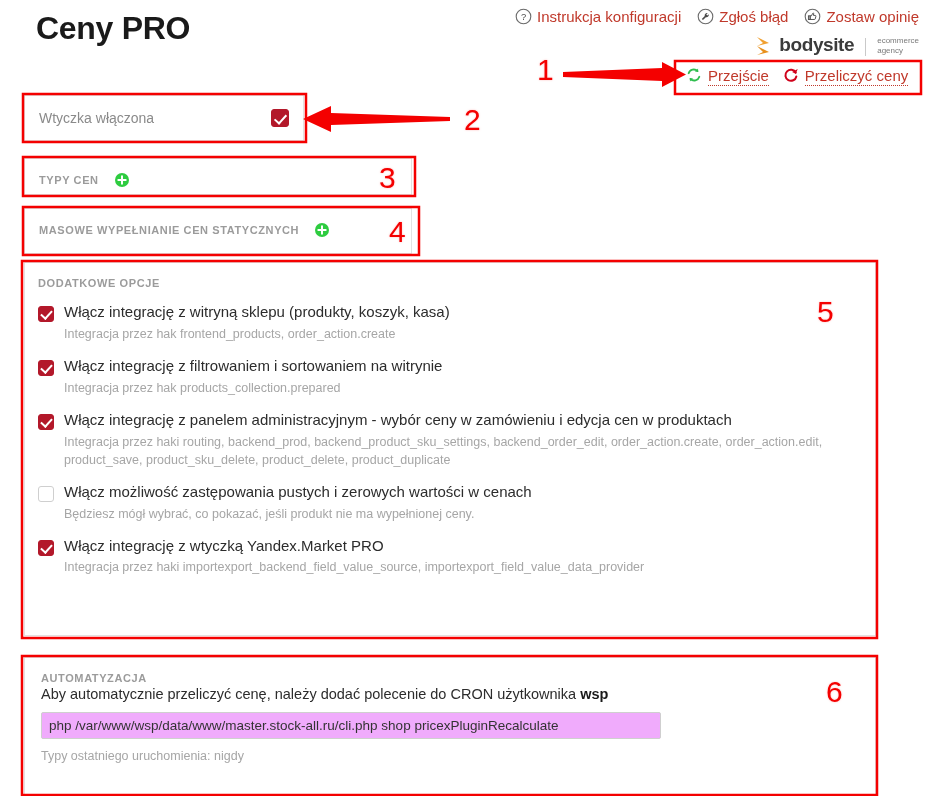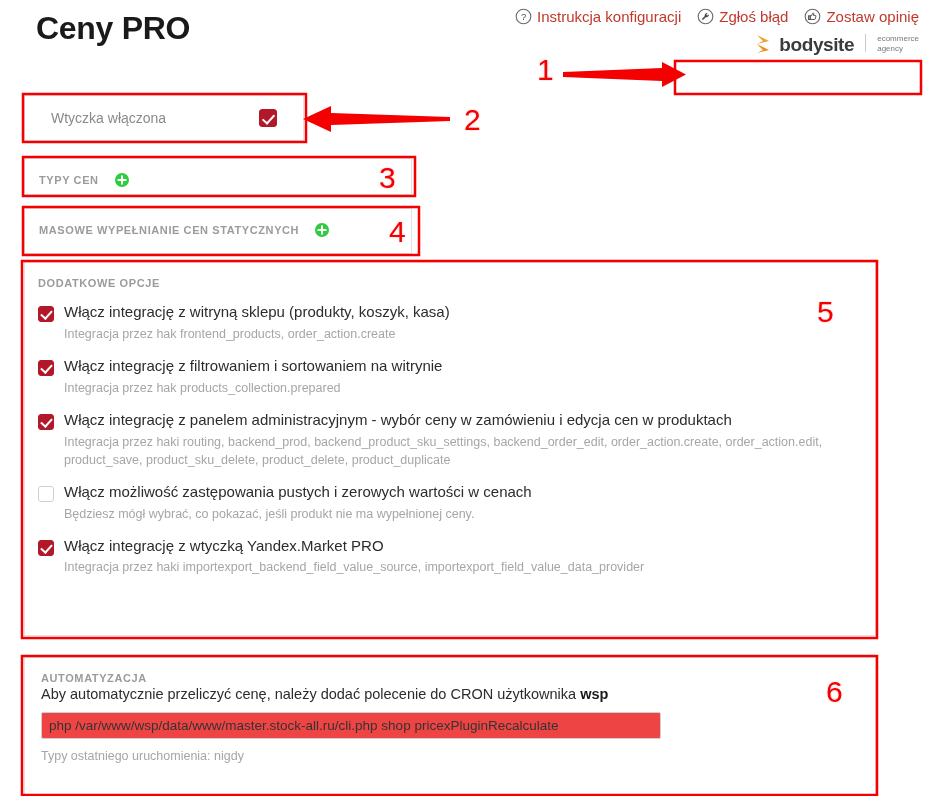--- a/index.html
+++ b/index.html
@@ -22,21 +22,21 @@
   .help-links {
     position: absolute; right: 18px; top: 8px;
     display: flex; align-items: center; gap: 16px;
     font-size: 15px;
   }
   .help-link { display: flex; align-items: center; gap: 5px; color: #c0392b; text-decoration: none; cursor: pointer; white-space: nowrap; }
   .circ-icon { width: 17px; height: 17px; flex: 0 0 17px; }
 
   .brand {
     position: absolute; right: 18px; top: 34px;
-    display: flex; align-items: flex-start; gap: 7px;
+    display: flex; align-items: flex-end; gap: 7px;
   }
   .brand-mark { width: 17px; height: 20px; }
   .brand-name { font-size: 19px; font-weight: bold; color: #3b3b3b; letter-spacing: -0.4px; }
   .brand-div { width: 1px; height: 18px; background: #c9c9c9; margin: 0 4px; }
   .brand-sub { font-size: 8px; color: #7a7a7a; line-height: 1.25; }
 
   .actions {
     position: absolute; left: 676px; top: 63px;
     display: flex; align-items: center; gap: 14px;
     padding: 4px 10px;
@@ -50,21 +50,21 @@
     background: #fff;
     border: 1px solid #e2e2e2;
   }
   .panel-label {
     font-size: 11px; letter-spacing: 0.6px; color: #9b9b9b;
     font-weight: bold; text-transform: uppercase;
   }
 
   
   #panel-enabled { left: 24px; top: 95px; width: 280px; height: 46px;
-    display: flex; align-items: center; justify-content: space-between; padding: 0 26px; }
+    display: flex; align-items: center; justify-content: space-between; padding: 0 14px; }
   .enabled-label { font-size: 14px; color: #8a8a8a; }
 
   
   .sect-head { display: flex; align-items: center; gap: 16px; padding: 14px 14px 0 14px; }
   #panel-typy { left: 24px; top: 158px; width: 388px; height: 37px; }
   #panel-masowe { left: 24px; top: 208px; width: 388px; height: 46px; }
   .plus-icon { width: 14px; height: 14px; flex: 0 0 14px; cursor: pointer; }
 
   
   #panel-opts { left: 24px; top: 262px; width: 852px; height: 374px; padding: 14px 16px 0 13px; }
@@ -86,21 +86,21 @@
   }
   .cb.big { width: 18px; height: 18px; flex: 0 0 18px; margin-top: 0; border-radius: 3px; }
   .cb.big.on::after { left: 5px; top: 2px; width: 5px; height: 10px; }
 
   
   #panel-auto { left: 24px; top: 657px; width: 852px; height: 179px; padding: 14px 16px 0 16px; }
   .auto-text { font-size: 14.5px; color: #2c2c2c; margin-top: 2px; }
   .auto-text b { font-weight: bold; color: #1a1a1a; }
   .cron-input {
     margin-top: 10px; width: 620px; height: 27px;
-    border: 1px solid #cfcfcf; background: #ef4444; border-radius: 2px;
+    border: 1px solid #cfcfcf; background: #f0abfc; border-radius: 2px;
     font-family: "Liberation Sans", sans-serif; font-size: 13.5px; color: #333;
     padding: 0 7px;
   }
   .auto-note { margin-top: 10px; font-size: 12.5px; color: #a6a6a6; }
 
   
   #anno { position: absolute; left: 0; top: 0; width: 937px; height: 796px; pointer-events: none; }
   .anno-num {
     position: absolute; color: #f40000; font-size: 30px;
     font-family: "Liberation Sans", sans-serif;
@@ -153,20 +153,42 @@
       </svg>
     </span>
     <span class="brand-name">bodysite</span>
     <span class="brand-div"></span>
     <span class="brand-sub">
       <div>ecommerce</div>
       <div>agency</div>
     </span>
   </div>
 
+  <div class="actions">
+    <span class="action">
+      <span>
+        <svg viewBox="0 0 18 18" width="16" height="16">
+          <path d="M3 7a6 6 0 0 1 10-2.4" fill="none" stroke="#2ebd4e" stroke-width="2.1" stroke-linecap="round"></path>
+          <path d="M15 11a6 6 0 0 1-10 2.4" fill="none" stroke="#2ebd4e" stroke-width="2.1" stroke-linecap="round"></path>
+          <path d="M13.6 1.6 L13.6 5.4 L9.9 5.1 Z" fill="#2ebd4e"></path>
+          <path d="M4.4 16.4 L4.4 12.6 L8.1 12.9 Z" fill="#2ebd4e"></path>
+        </svg>
+      </span>
+      <span class="lbl">Przejście</span>
+    </span>
+    <span class="action">
+      <span>
+        <svg viewBox="0 0 18 18" width="16" height="16">
+          <path d="M14.4 6.4A6.2 6.2 0 1 0 15 10.6" fill="none" stroke="#d0021b" stroke-width="2.3" stroke-linecap="round"></path>
+          <path d="M16.6 2.2 L14.3 7.6 L10.2 5.6 Z" fill="#d0021b"></path>
+        </svg>
+      </span>
+      <span class="lbl">Przeliczyć ceny</span>
+    </span>
+  </div>
 
   <div class="panel" id="panel-enabled">
     <span class="enabled-label">Wtyczka włączona</span>
     <span class="cb big on"></span>
   </div>
 
   <div class="panel" id="panel-typy">
     <div class="sect-head">
       <span class="panel-label">Typy cen</span>
       <span class="plus-icon">

